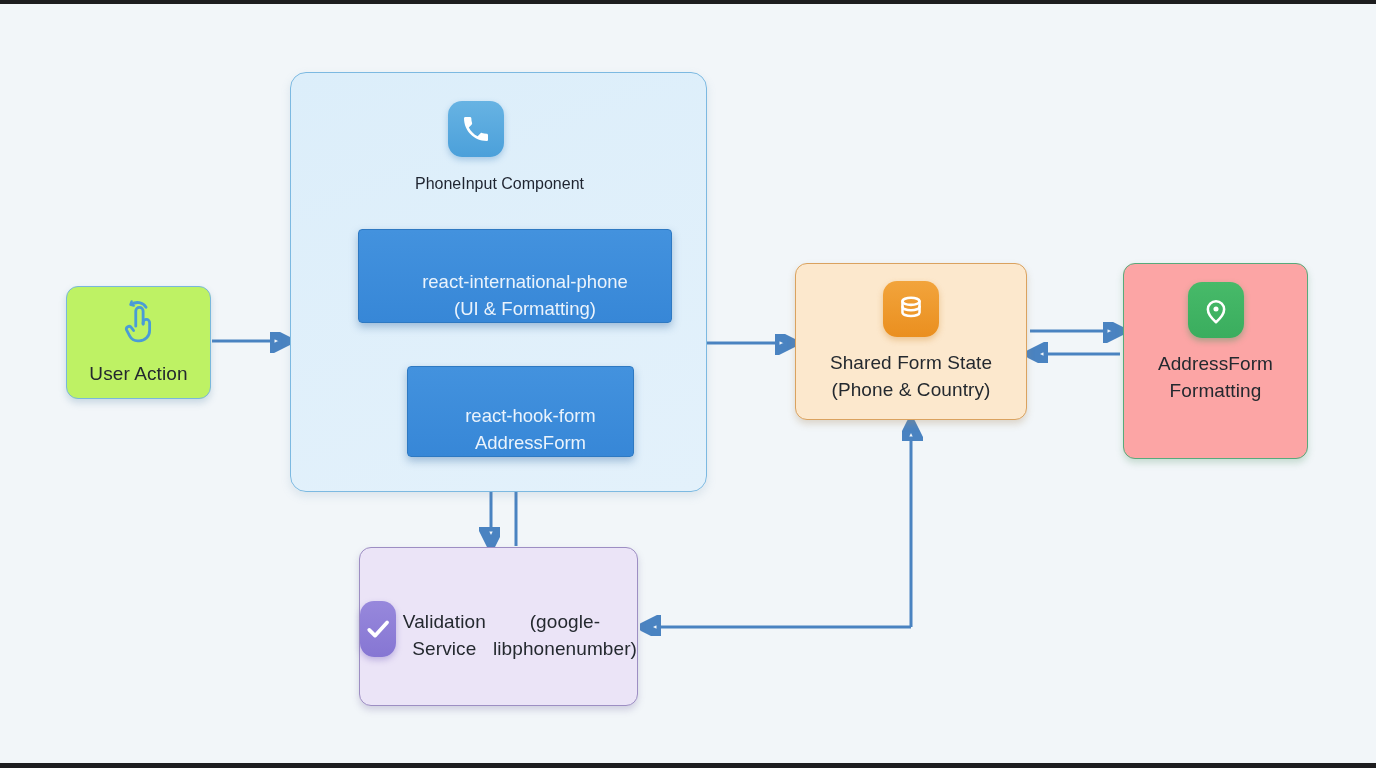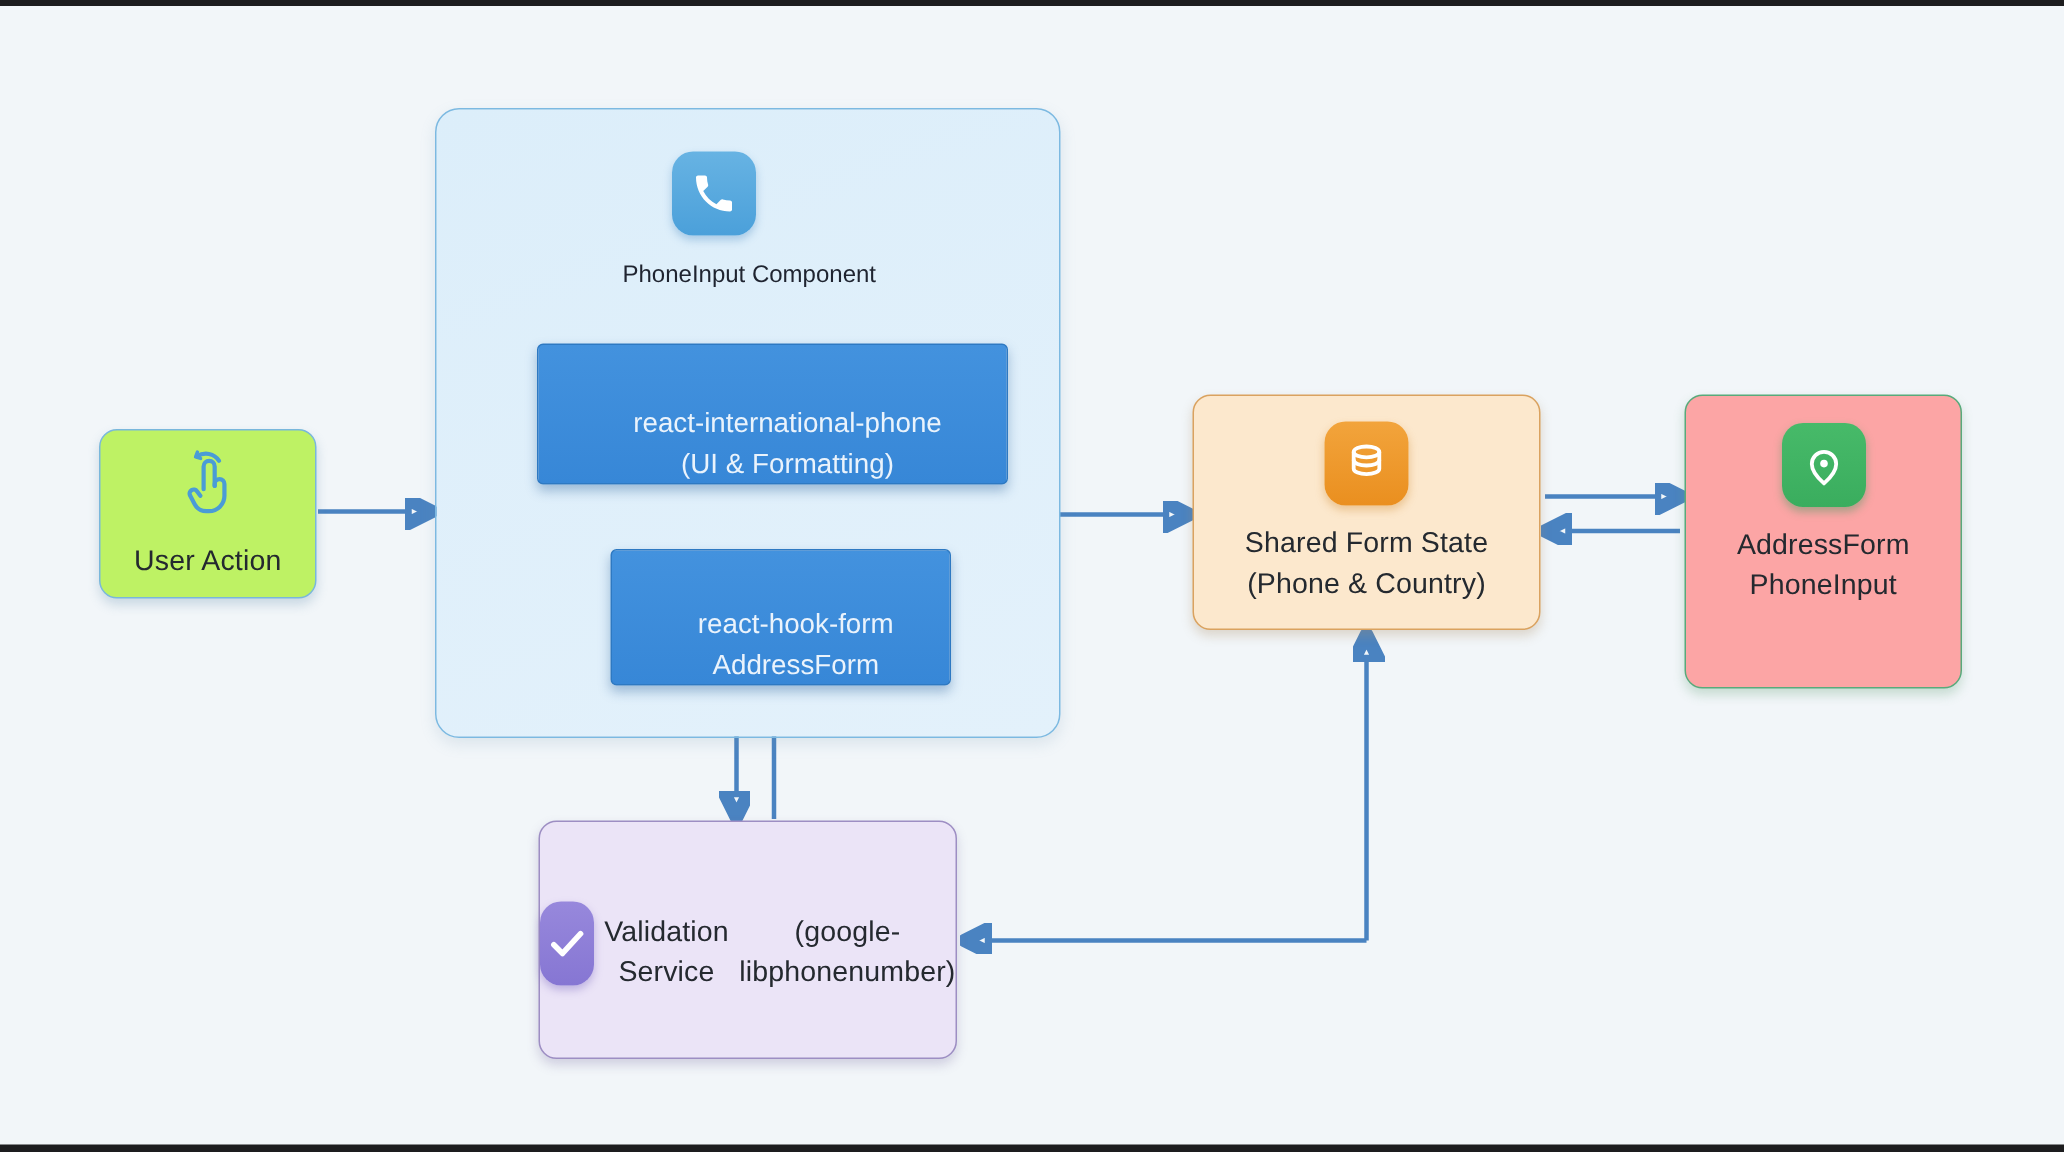--- a/index.html
+++ b/index.html
@@ -172,21 +172,21 @@
   </div>
 
   <div id="address-form-node" class="node">
     <div id="address-form-icon-tile" class="icon-tile">
       <svg width="32" height="32" viewBox="0 0 24 24" fill="none" stroke="#ffffff" stroke-width="1.9" stroke-linecap="round" stroke-linejoin="round">
         <path d="M12 21.2 c-3.9-3.4-6.1-6.6-6.1-9.7 a6.1 6.1 0 1 1 12.2 0 c0 3.1-2.2 6.3-6.1 9.7 z"></path>
         <circle cx="12" cy="11.3" r="1.9" fill="#ffffff" stroke="none"></circle>
       </svg>
     </div>
     <div class="node-label">AddressForm</div>
-    <div class="node-label">PhoneInput</div>
+    <div class="node-label">Formatting</div>
   </div>
 
   <div id="validation-node" class="node">
     <div id="validation-icon-tile" class="icon-tile">
       <svg width="34" height="34" viewBox="0 0 24 24" fill="none" stroke="#ffffff" stroke-width="2.6" stroke-linecap="round" stroke-linejoin="round">
         <path d="M5.8 12.6 l4.1 4.1 L18.4 7.4"></path>
       </svg>
     </div>
     <div class="node-label">Validation Service</div>
     <div class="node-label">(google-libphonenumber)</div>

